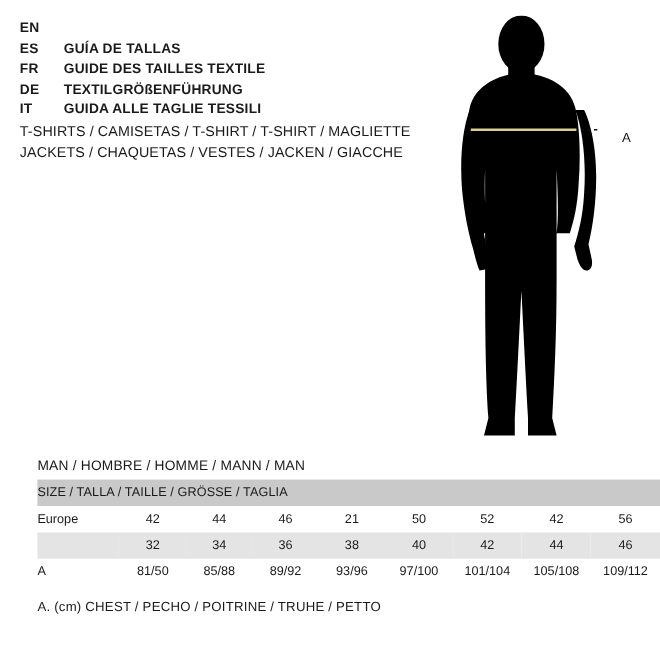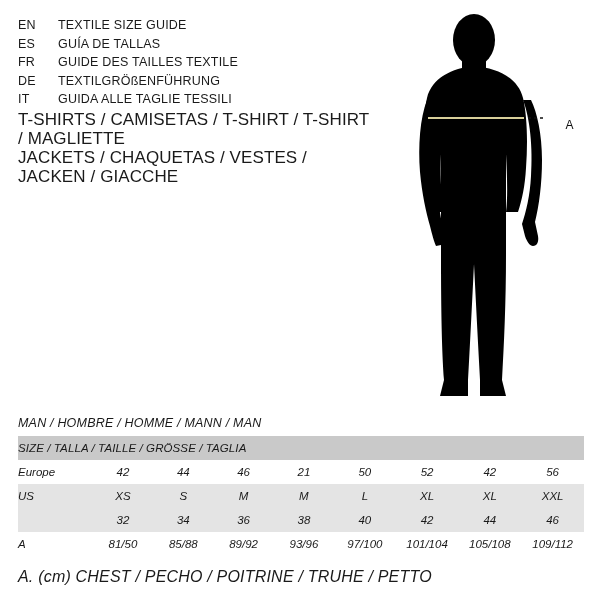--- a/index.html
+++ b/index.html
@@ -27,39 +27,40 @@
     left: 18px;
     top: 16px;
     width: 340px;
   }
   .lang-row {
     display: flex;
     align-items: baseline;
     line-height: 18.5px;
     font-size: 12.5px;
     letter-spacing: 0.2px;
+    font-weight: bold;
   }
   .lang-code {
     width: 40px;
     flex: 0 0 40px;
     font-size: 12.5px;
   }
   .lang-text {
     flex: 1 1 auto;
   }
 
   
   .cat-block {
     position: absolute;
     left: 18px;
     top: 110px;
     width: 360px;
   }
   .cat-line {
-    font-size: 17px;
+    font-size: 13px;
     line-height: 19px;
     letter-spacing: 0.1px;
   }
 
   
   .figure-wrap {
     position: absolute;
     right: 26px;
     top: 14px;
     width: 180px;
@@ -73,24 +74,23 @@
     right: 0px;
     top: 104px;
     font-size: 12px;
     letter-spacing: 0.5px;
     color: #111;
   }
 
   
   .table-area {
     position: absolute;
-    left: 18px;
+    left: 34px;
     top: 416px;
     width: 566px;
-    font-style: italic;
   }
   .table-title {
     font-size: 12.5px;
     letter-spacing: 0.2px;
     margin-bottom: 6px;
   }
   table.size-table {
     border-collapse: collapse;
     width: 566px;
     font-size: 11.5px;
@@ -114,33 +114,32 @@
   td.col-label {
     width: 84px;
     padding-left: 2px;
   }
   td.col-val {
     width: 68px;
     text-align: center;
   }
   .table-foot {
     margin-top: 12px;
-    font-size: 16px;
+    font-size: 12px;
     letter-spacing: 0.2px;
   }
 </style>
 </head>
 <body>
 
 <div class="page">
 
   <div class="lang-block">
     <div class="lang-row">
       <span class="lang-code">EN</span>
-      <span class="lang-text">TEXTILE SIZE GUIDE</span>
     </div>
     <div class="lang-row">
       <span class="lang-code">ES</span>
       <span class="lang-text">GUÍA DE TALLAS</span>
     </div>
     <div class="lang-row">
       <span class="lang-code">FR</span>
       <span class="lang-text">GUIDE DES TAILLES TEXTILE</span>
     </div>
     <div class="lang-row">
@@ -218,31 +217,20 @@
           <td class="col-val">42</td>
           <td class="col-val">44</td>
           <td class="col-val">46</td>
           <td class="col-val">21</td>
           <td class="col-val">50</td>
           <td class="col-val">52</td>
           <td class="col-val">42</td>
           <td class="col-val">56</td>
         </tr>
 
-        <tr class="row-alt">
-          <td class="col-label">US</td>
-          <td class="col-val">XS</td>
-          <td class="col-val">S</td>
-          <td class="col-val">M</td>
-          <td class="col-val">M</td>
-          <td class="col-val">L</td>
-          <td class="col-val">XL</td>
-          <td class="col-val">XL</td>
-          <td class="col-val">XXL</td>
-        </tr>
 
         <tr class="row-alt">
           <td class="col-label"></td>
           <td class="col-val">32</td>
           <td class="col-val">34</td>
           <td class="col-val">36</td>
           <td class="col-val">38</td>
           <td class="col-val">40</td>
           <td class="col-val">42</td>
           <td class="col-val">44</td>

